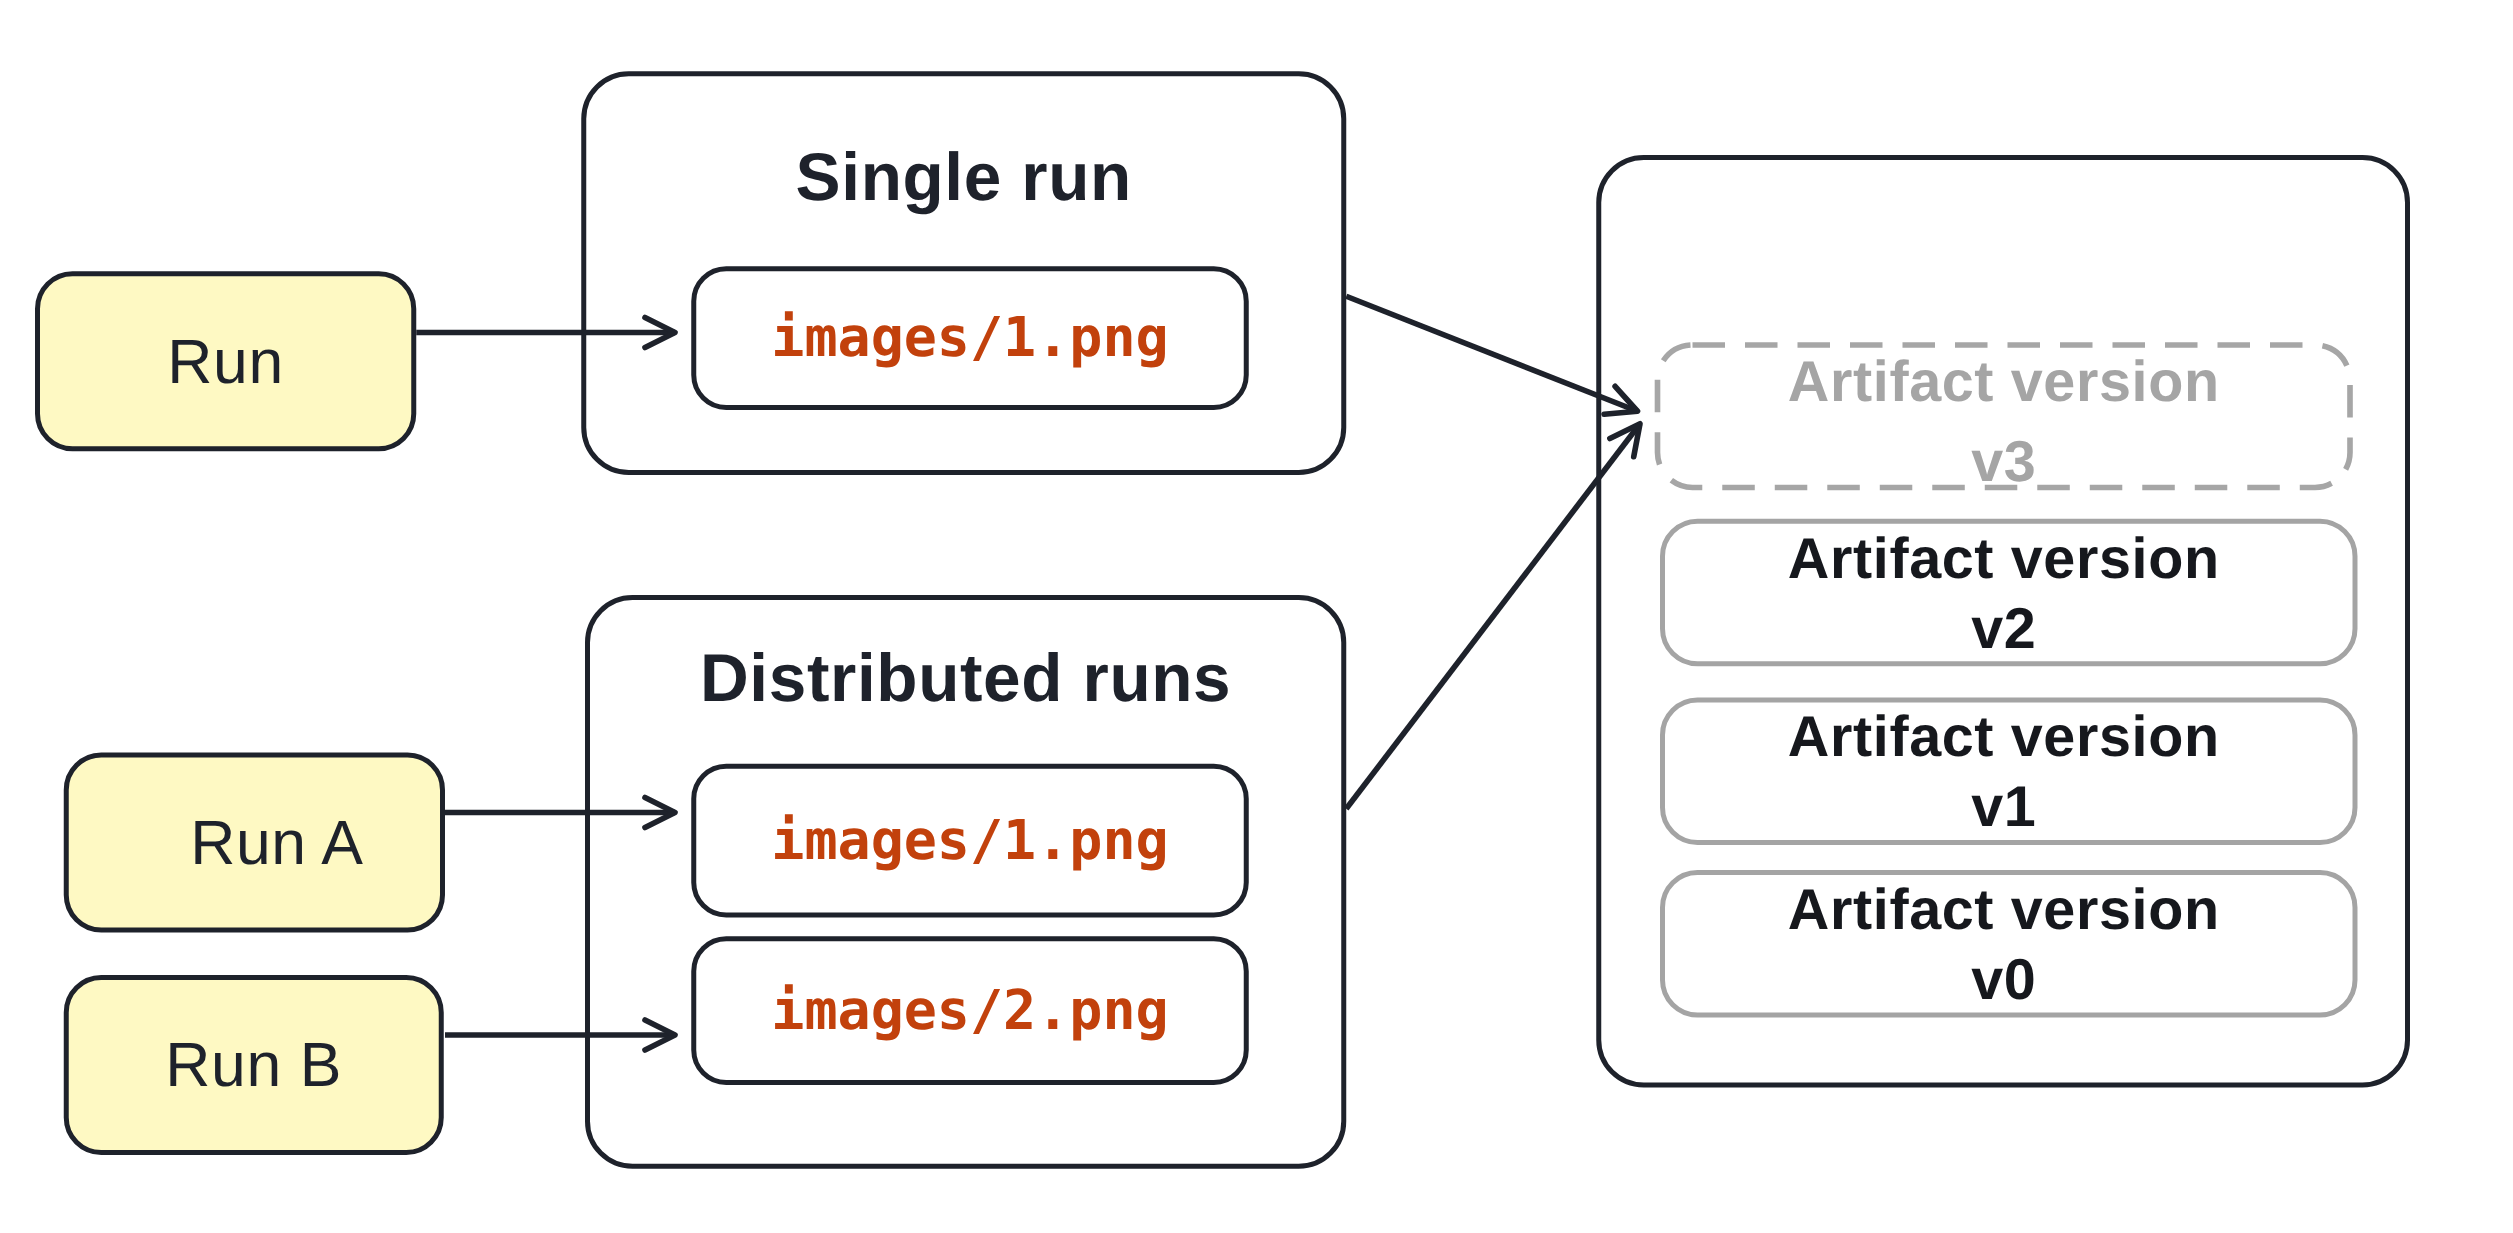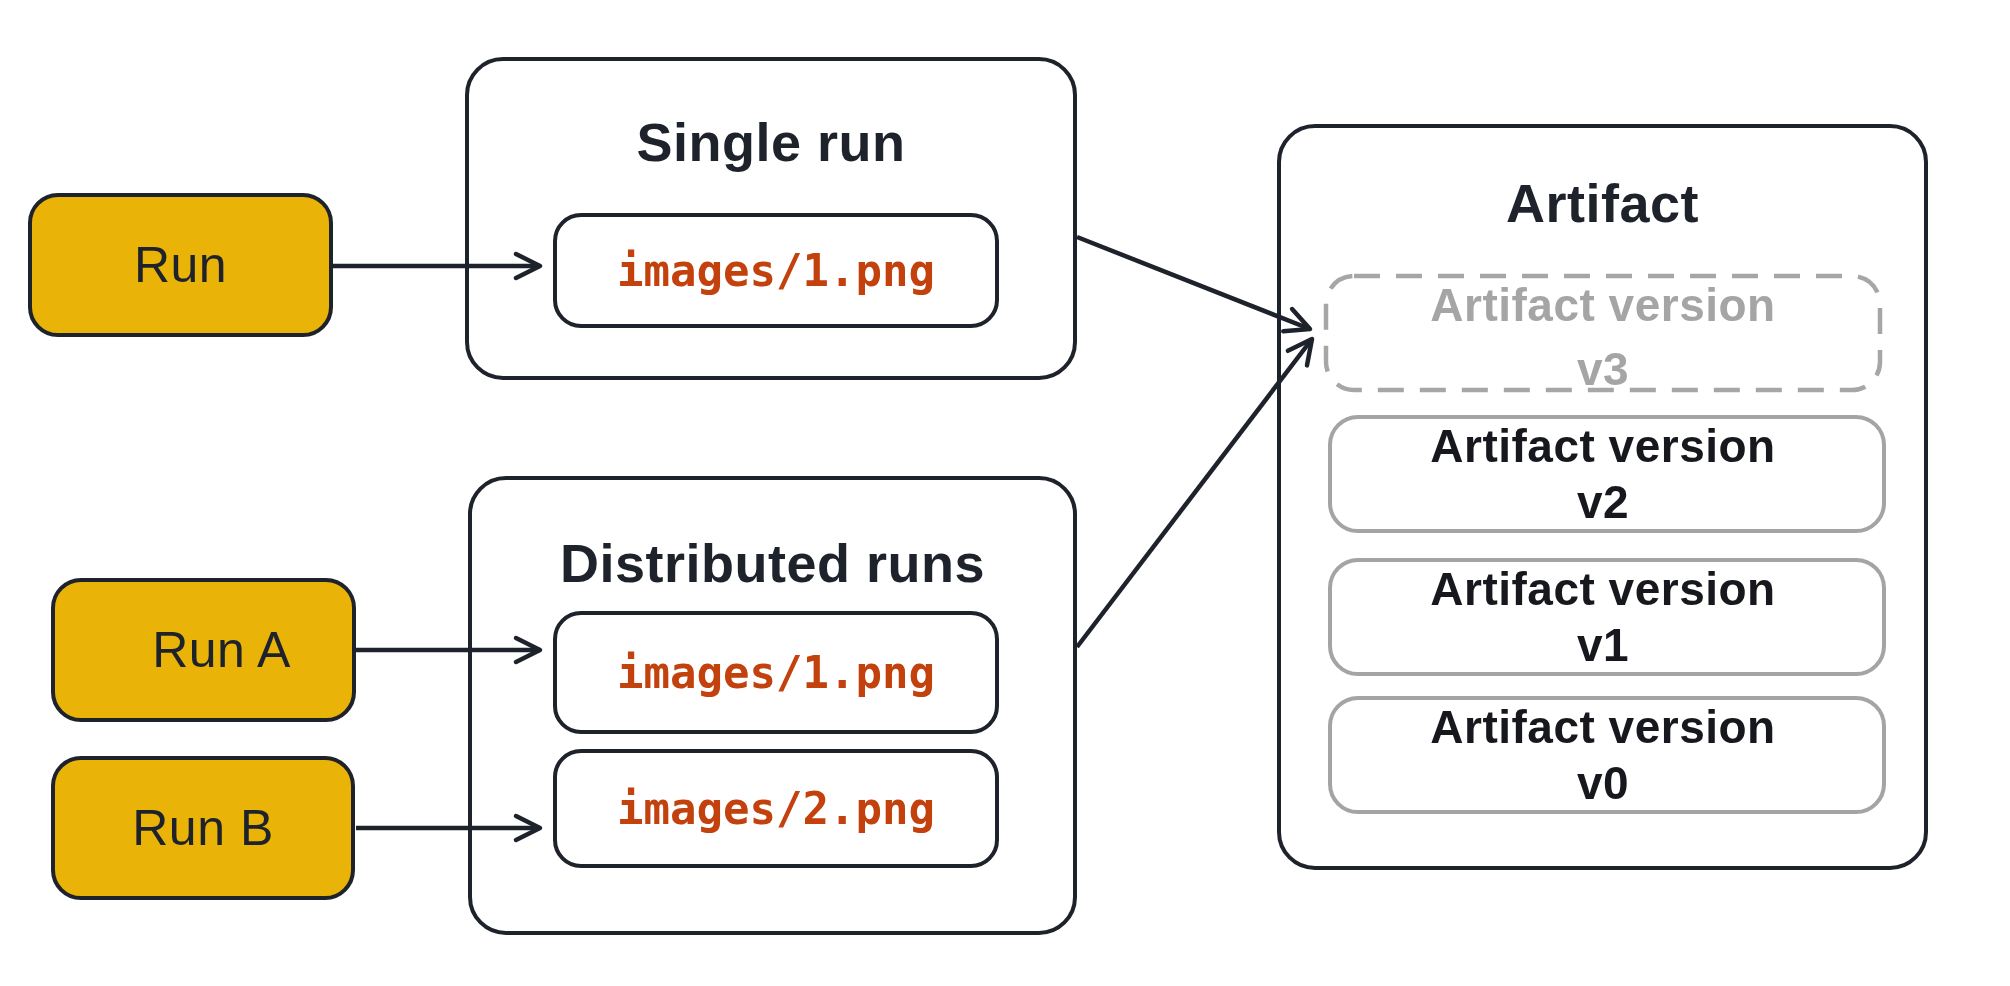--- a/index.html
+++ b/index.html
@@ -10,29 +10,30 @@
     position: relative;
     width: 2010px;
     height: 986px;
     background: #ffffff;
     overflow: hidden;
   }
 
   
   .run-node {
     position: absolute;
-    background: #eab308;
+    background: #fef9c3;
     border: 4.5px solid #1e222b;
     border-radius: 30px;
     display: flex;
     align-items: center;
     justify-content: center;
     font-size: 50px;
     color: #1e222b;
     letter-spacing: 0.5px;
+    margin-top: 24px;
   }
   #run-node   { left: 28px;  top: 193px; width: 305px; height: 144px; }
   #run-a-node { left: 51px;  top: 578px; width: 305px; height: 144px; padding-left: 36px; }
   #run-b-node { left: 51px;  top: 756px; width: 304px; height: 144px; }
 
   
   .group {
     position: absolute;
     background: #ffffff;
     border: 4.5px solid #1e222b;
@@ -44,21 +45,21 @@
   #artifact-group    { left: 1277px; top: 124px; width: 651px; height: 746px; }
 
   .group-title {
     text-align: center;
     font-size: 54px;
     line-height: 62px;
     color: #1e222b;
     letter-spacing: 0.5px;
   }
   #single-run-group  .group-title { margin-top: 50px; }
-  #distributed-group .group-title { margin-top: 52px; }
+  #distributed-group .group-title { margin-top: 32px; }
   #artifact-group    .group-title { margin-top: 44px; }
 
   
   .file-box {
     position: absolute;
     background: #ffffff;
     border: 4.5px solid #1e222b;
     border-radius: 28px;
     display: flex;
     align-items: center;
@@ -129,21 +130,20 @@
     <div class="group-title">Distributed runs</div>
     <div class="file-box" id="dist-file-1">
       <span>images/1.png</span>
     </div>
     <div class="file-box" id="dist-file-2">
       <span>images/2.png</span>
     </div>
   </div>
 
   <div class="group" id="artifact-group">
-    <div class="group-title">Artifact</div>
 
     <div class="version-row" id="version-v3">
       <span>Artifact version</span>
       <span>v3</span>
     </div>
     <div class="version-row" id="version-v2">
       <span>Artifact version</span>
       <span>v2</span>
     </div>
     <div class="version-row" id="version-v1">

